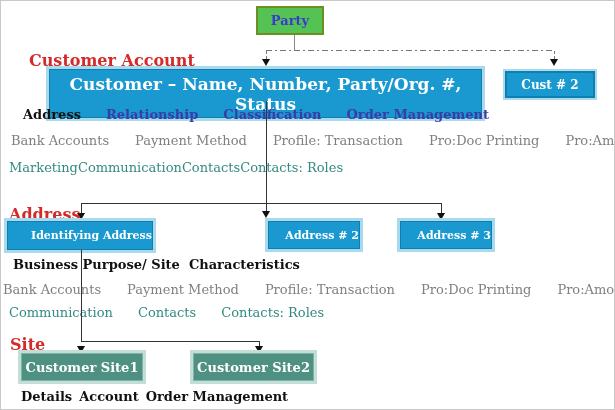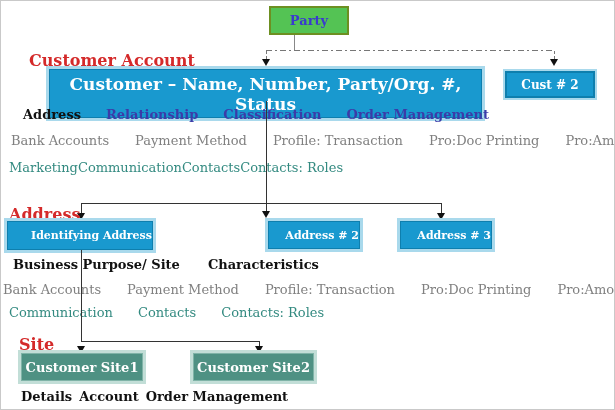--- a/index.html
+++ b/index.html
@@ -5,23 +5,23 @@
   html,body{margin:0;padding:0;background:#fff;}
   .canvas{
     position:relative;width:613px;height:408px;background:#fff;
     border:1px solid #c9c9c9;overflow:hidden;
     font-family:"DejaVu Serif","Liberation Serif",serif;
   }
   
   .box{position:absolute;display:flex;align-items:center;justify-content:center;
        text-align:center;font-weight:bold;box-sizing:border-box;}
   .party{
-    left:255px;top:5px;width:80px;height:29px;
+    left:255px;top:5px;width:68px;height:29px;
     background:var(--box-green);border:2px solid var(--party-border);
-    color:var(--party-text);font-size:13px;margin-left:13px;
+    color:var(--party-text);font-size:13px;
   }
   .main-blue{
     left:48px;top:68px;width:433px;height:49px;
     background:var(--box-blue);border:1px solid var(--blue-border-dark);
     box-shadow:0 0 0 3px var(--blue-border-light);
     color:#fff;font-size:17px;
   }
   .cust2{
     left:504px;top:70px;width:90px;height:27px;
     background:var(--box-blue);border:2px solid var(--blue-border-dark);
@@ -123,21 +123,21 @@
   <div class="box addr-blue" style="left:6px;top:220px;width:146px;height:29px;">
     <span>Identifying Address</span>
   </div>
   <div class="box addr-blue" style="left:223px;top:220px;width:92px;height:28px;margin-left:44px;">
     <span>Address # 2</span>
   </div>
   <div class="box addr-blue" style="left:399px;top:220px;width:92px;height:28px;">
     <span>Address # 3</span>
   </div>
 
-  <div class="row blackrow" style="left:12px;top:256px;gap:28px;">
+  <div class="row blackrow" style="left:12px;top:256px;gap:9px;">
     <span>Business Purpose/ Site</span>
     <span>Characteristics</span>
   </div>
   <div class="row grayrow" style="left:2px;top:281px;gap:26px;">
     <span>Bank Accounts</span>
     <span>Payment Method</span>
     <span>Profile: Transaction</span>
     <span>Pro:Doc Printing</span>
     <span>Pro:Amounts</span>
   </div>
@@ -146,21 +146,21 @@
     <span>Contacts</span>
     <span>Contacts: Roles</span>
   </div>
 
   <div class="line-v" style="left:80px;top:249px;height:91px;"></div>
   <div class="line-h" style="left:80px;top:340px;width:178px;"></div>
   <div class="line-v" style="left:258px;top:340px;height:5px;"></div>
   <div class="arrow" style="left:76px;top:345px;"></div>
   <div class="arrow" style="left:254px;top:345px;"></div>
 
-  <div class="seclabel" style="left:18px;top:334px;">Site</div>
+  <div class="seclabel" style="left:9px;top:334px;">Site</div>
   <div class="box site-teal" style="left:20px;top:352px;width:122px;height:28px;">
     <span>Customer Site1</span>
   </div>
   <div class="box site-teal" style="left:192px;top:352px;width:121px;height:28px;">
     <span>Customer Site2</span>
   </div>
 
   <div class="row blackrow" style="left:20px;top:388px;gap:7px;">
     <span>Details</span>
     <span>Account</span>

